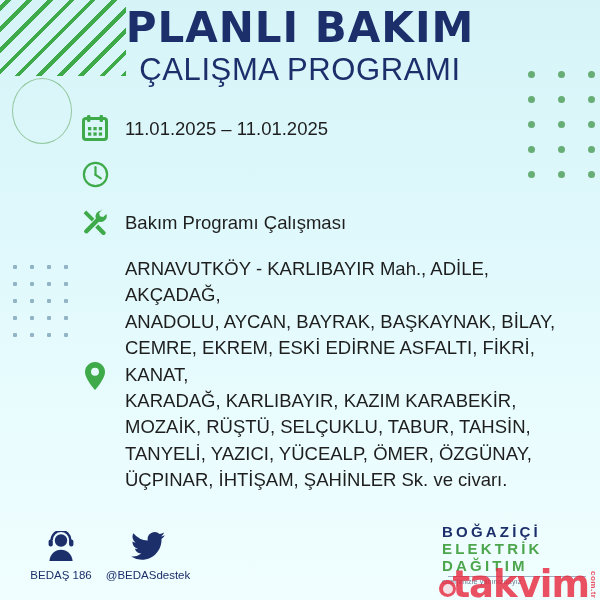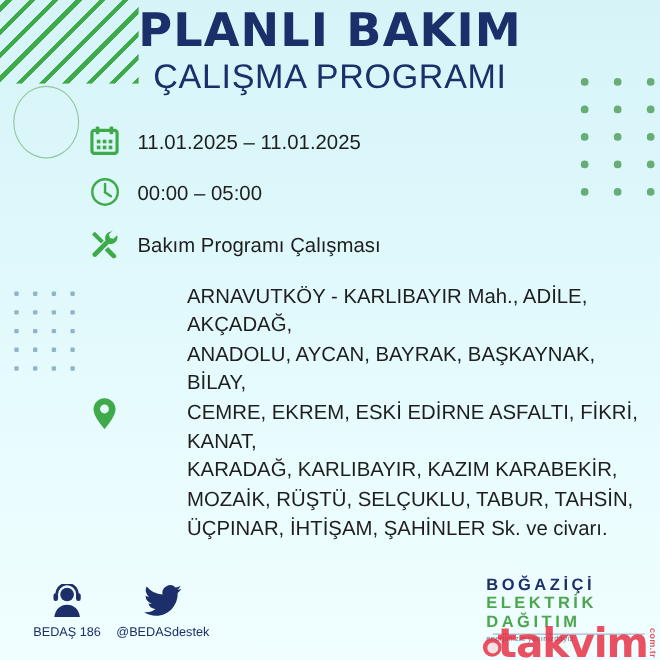--- a/index.html
+++ b/index.html
@@ -81,21 +81,21 @@
   .row .ico {
     flex:0 0 34px; width:34px; height:30px;
     display:flex; align-items:flex-start; justify-content:center;
   }
   .row .txt {
     font-size:18.5px; color:#1e1e1e; line-height:1.33;
     padding-left:13px; padding-top:1px;
     font-family:"Liberation Sans", sans-serif;
   }
   #row-address .txt { font-size:18.5px; line-height:1.43; }
-  #row-address { margin-bottom:0;gap:45px; }
+  #row-address { margin-bottom:0; }
   #row-address .ico { padding-top:2px; }
 
   
   #footer {
     position:absolute; left:0; bottom:0;
     width:600px; height:82px;
   }
 
   #contacts { position:absolute; left:22px; top:8px; display:flex; }
   .contact { width:78px; text-align:center; }
@@ -213,21 +213,20 @@
     </div>
 
     <div class="row">
       <div class="ico">
         <svg width="27" height="27" viewBox="0 0 27 27">
           <circle cx="13.5" cy="13.5" r="11.6" fill="none" stroke="#3faa4a" stroke-width="2.2"></circle>
           <line x1="13.5" y1="6.2" x2="13.5" y2="13.8" stroke="#3faa4a" stroke-width="2.2" stroke-linecap="round"></line>
           <line x1="13.5" y1="13.8" x2="18.8" y2="17.4" stroke="#3faa4a" stroke-width="2.2" stroke-linecap="round"></line>
         </svg>
       </div>
-      <div class="txt">00:00 – 05:00</div>
     </div>
 
     <div class="row">
       <div class="ico">
         <svg width="28" height="27" viewBox="0 0 28 27">
           <path d="M20.5 2.5a6 6 0 0 0-5.6 8.1L3.6 21.9a2.2 2.2 0 0 0 3.1 3.1L18 13.7a6 6 0 0 0 7.4-7.8l-3.2 3.2-3.3-.8-.8-3.3 3.2-3.2a6 6 0 0 0-.8-.3z" fill="#3faa4a"></path>
           <path d="M5.2 2.6 2.6 5.2l8.2 8.2 2.6-2.6z" fill="#3faa4a"></path>
           <path d="M17.2 16.6 24 23.4a2.1 2.1 0 0 1-3 3l-6.8-6.8z" fill="#3faa4a"></path>
         </svg>
       </div>
@@ -240,20 +239,21 @@
           <path d="M12 1C6.5 1 2 5.5 2 11c0 7.2 10 18 10 18s10-10.8 10-18c0-5.5-4.5-10-10-10z" fill="#3faa4a"></path>
           <circle cx="12" cy="10.8" r="4" fill="#e5fafc"></circle>
         </svg>
       </div>
       <div class="txt">
         <div>ARNAVUTKÖY - KARLIBAYIR Mah., ADİLE, AKÇADAĞ,</div>
         <div>ANADOLU, AYCAN, BAYRAK, BAŞKAYNAK, BİLAY,</div>
         <div>CEMRE, EKREM, ESKİ EDİRNE ASFALTI, FİKRİ, KANAT,</div>
         <div>KARADAĞ, KARLIBAYIR, KAZIM KARABEKİR,</div>
         <div>MOZAİK, RÜŞTÜ, SELÇUKLU, TABUR, TAHSİN,</div>
+        <div>TANYELİ, YAZICI, YÜCEALP, ÖMER, ÖZGÜNAY,</div>
         <div>ÜÇPINAR, İHTİŞAM, ŞAHİNLER Sk. ve civarı.</div>
       </div>
     </div>
   </div>
 
   <div id="footer">
 
     <div id="contacts">
 
       <div class="contact">

